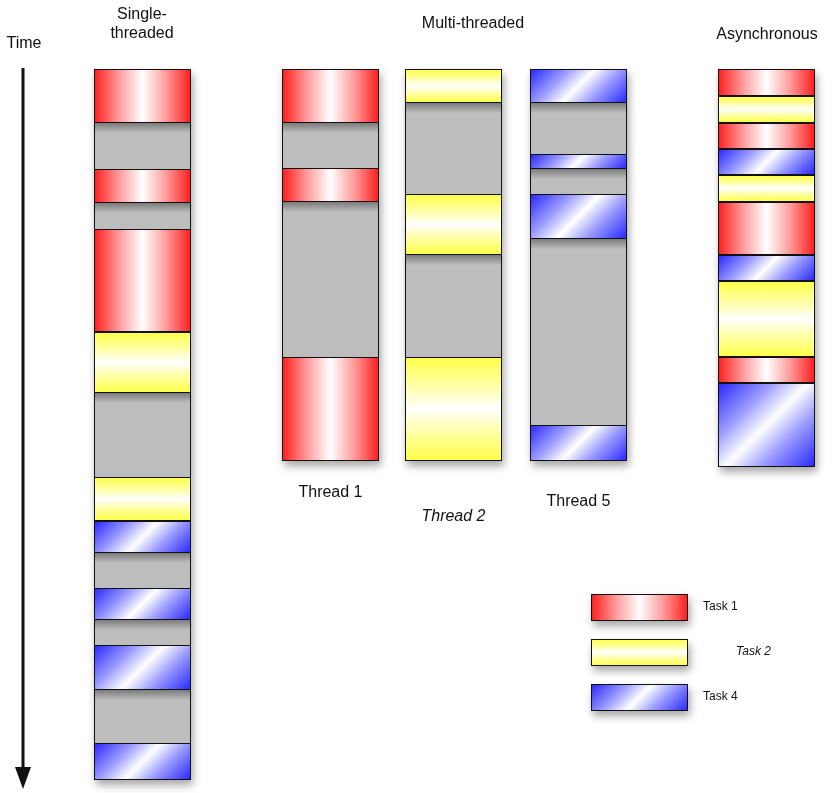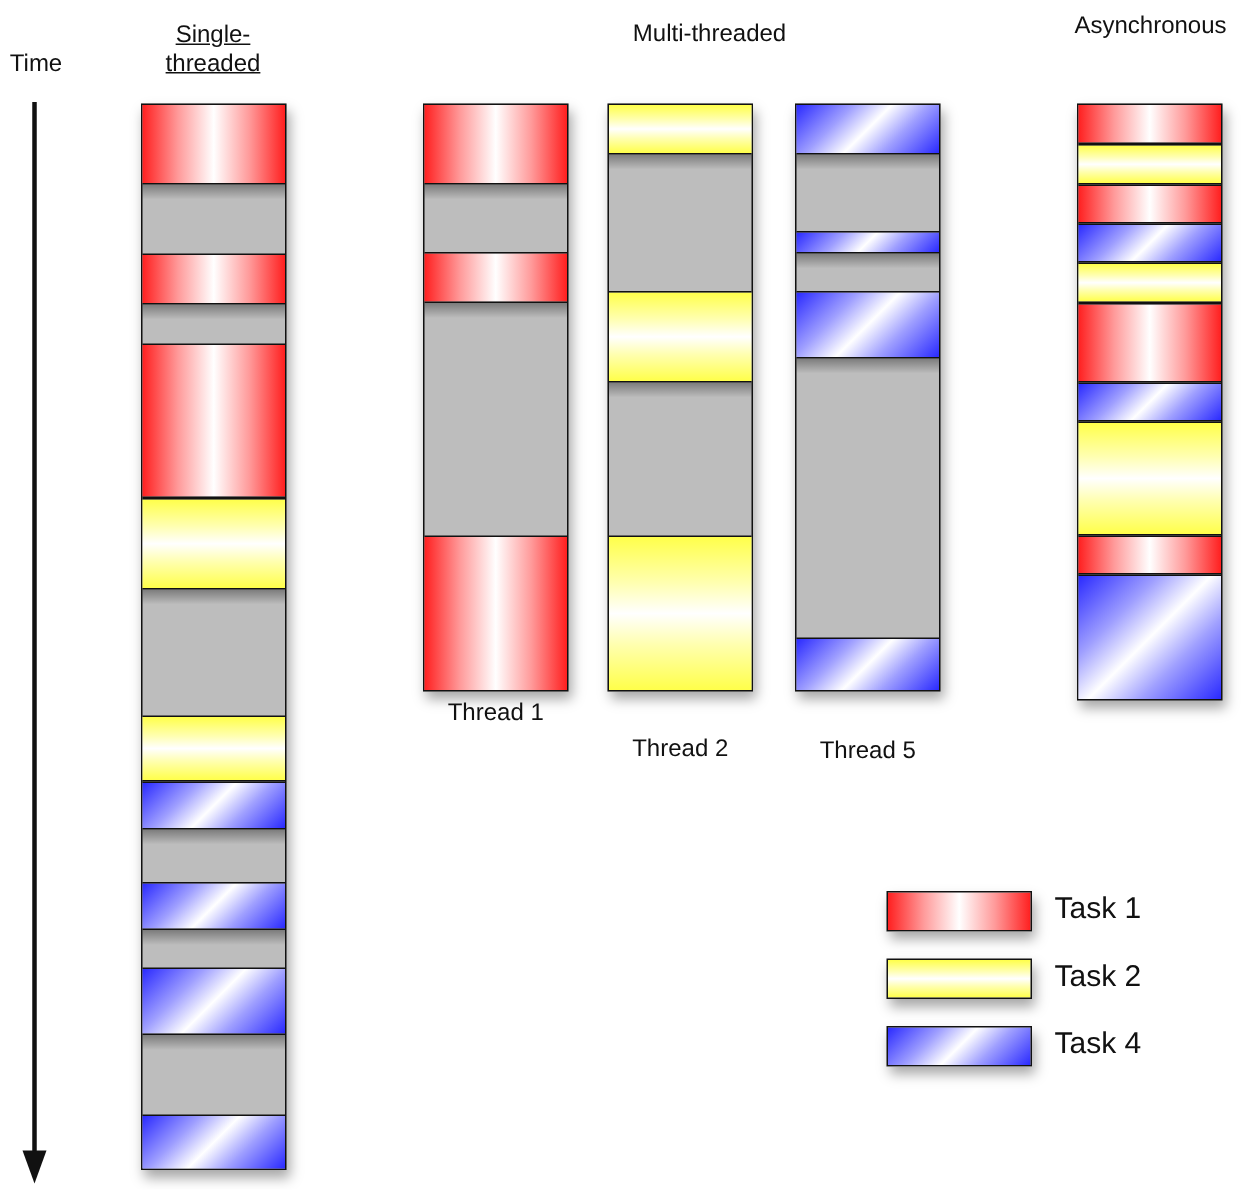--- a/index.html
+++ b/index.html
@@ -12,38 +12,38 @@
   .seg.task { border-top: 1.5px solid #111; border-bottom: 1.5px solid #111; }
   .seg.first { border-top: none; }
   .seg.last { border-bottom: none; }
   .seg.idle::after { content: ""; position: absolute; left: 0; right: 0; top: 0; height: 10px;
          background: linear-gradient(to bottom, rgba(0,0,0,0.35), rgba(0,0,0,0)); }
   .t1 { background: linear-gradient(to right, #ff2020 0%, #ff9a9a 25%, #ffffff 50%, #ff9a9a 75%, #ff2020 100%); }
   .t2 { background: linear-gradient(to bottom, #ffff4a 0%, #ffffb0 30%, #ffffff 50%, #ffffb0 70%, #ffff4a 100%); }
   .t3 { background: linear-gradient(135deg, #2a2aff 0%, #9f9fff 30%, #ffffff 50%, #9f9fff 70%, #2a2aff 100%); }
   .legend-box { position: absolute; width: 97px; height: 27px; border: 1.5px solid #111;
          box-sizing: border-box; box-shadow: 2px 5px 8px rgba(0,0,0,0.35); }
-  .legend-label { position: absolute; font-size: 20px; line-height: 19px; }
+  .legend-label { position: absolute; font-size: 12px; line-height: 19px; }
   #arrow { position: absolute; left: 0; top: 0; }
 </style>
 </head>
 <body>
 
 <div class="label" style="left:2px; top:33px; width:44px;">Time</div>
 <svg id="arrow" width="60" height="793">
   <line x1="23" y1="68" x2="23" y2="770" stroke="#111" stroke-width="3"></line>
   <polygon points="15,767 31,767 23,789" fill="#111"></polygon>
 </svg>
 
-<div class="label" style="left:92px; top:14px; width:100px;text-decoration:underline;">
+<div class="label" style="left:92px; top:4px; width:100px;">
   <div>Single-</div>
   <div>threaded</div>
 </div>
 <div class="label" style="left:378px; top:13px; width:190px;">Multi-threaded</div>
-<div class="label" style="left:700px; top:8px; width:134px;">Asynchronous</div>
+<div class="label" style="left:700px; top:24px; width:134px;">Asynchronous</div>
 
 <div class="col" style="left:94px; top:69px; width:97px; height:711px;">
     <div class="seg task t1 first" style="top: 0px; height: 52.8509px;"></div>
     <div class="seg idle" style="top: 52.8509px; height: 45.8706px;"></div>
     <div class="seg task t1" style="top: 98.7215px; height: 33.9044px;"></div>
     <div class="seg idle" style="top: 132.626px; height: 25.9269px;"></div>
     <div class="seg task t1" style="top: 158.553px; height: 103.707px;"></div>
     <div class="seg task t2" style="top: 262.26px; height: 60.8284px;"></div>
     <div class="seg idle" style="top: 323.089px; height: 83.7637px;"></div>
     <div class="seg task t2" style="top: 406.852px; height: 43.8762px;"></div>
@@ -84,24 +84,24 @@
     <div class="seg task t1" style="top: 52.7337px; height: 25.8693px;"></div>
     <div class="seg task t3" style="top: 78.603px; height: 26.8643px;"></div>
     <div class="seg task t2" style="top: 105.467px; height: 26.8643px;"></div>
     <div class="seg task t1" style="top: 132.332px; height: 52.7337px;"></div>
     <div class="seg task t3" style="top: 185.065px; height: 25.8693px;"></div>
     <div class="seg task t2" style="top: 210.935px; height: 75.6181px;"></div>
     <div class="seg task t1" style="top: 286.553px; height: 26.8643px;"></div>
     <div class="seg task t3 last" style="top: 313.417px; height: 82.5829px;"></div>
   </div>
 
-<div class="label" style="left:282px; top:466px; width:97px;">Thread 1</div>
-<div class="label" style="left:405px; top:490px; width:97px;">Thread 2</div>
+<div class="label" style="left:282px; top:482px; width:97px;">Thread 1</div>
+<div class="label" style="left:405px; top:506px; width:97px;font-style:italic;">Thread 2</div>
 <div class="label" style="left:530px; top:491px; width:97px;">Thread 5</div>
 
 <div>
   <div class="legend-box t1" style="left:591px; top:594px;"></div>
   <div class="legend-label" style="left:703px; top:597px;">Task 1</div>
   <div class="legend-box t2" style="left:591px; top:639px;"></div>
-  <div class="legend-label" style="left:703px; top:642px;">Task 2</div>
+  <div class="legend-label" style="left:736px; top:642px;font-style:italic;">Task 2</div>
   <div class="legend-box t3" style="left:591px; top:684px;"></div>
   <div class="legend-label" style="left:703px; top:687px;">Task 4</div>
 </div>
 
 </body></html>

